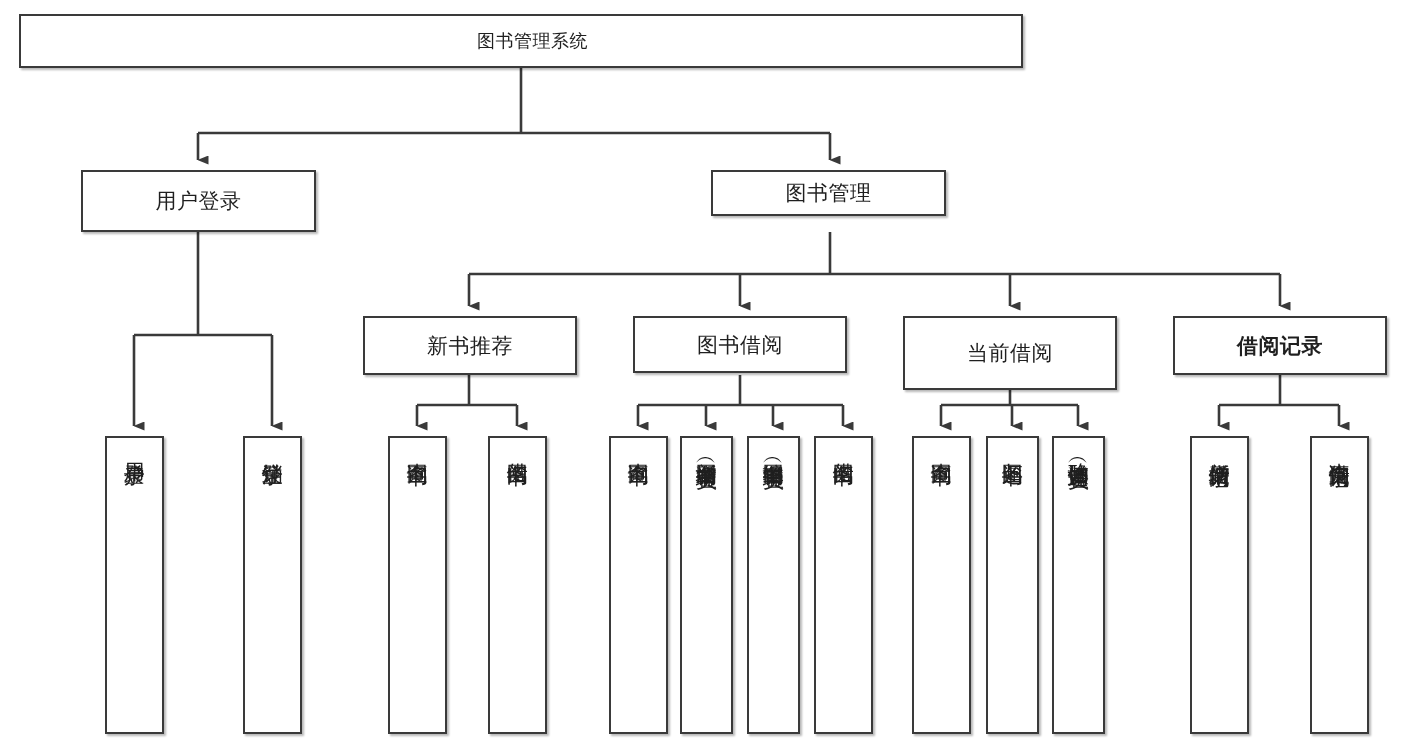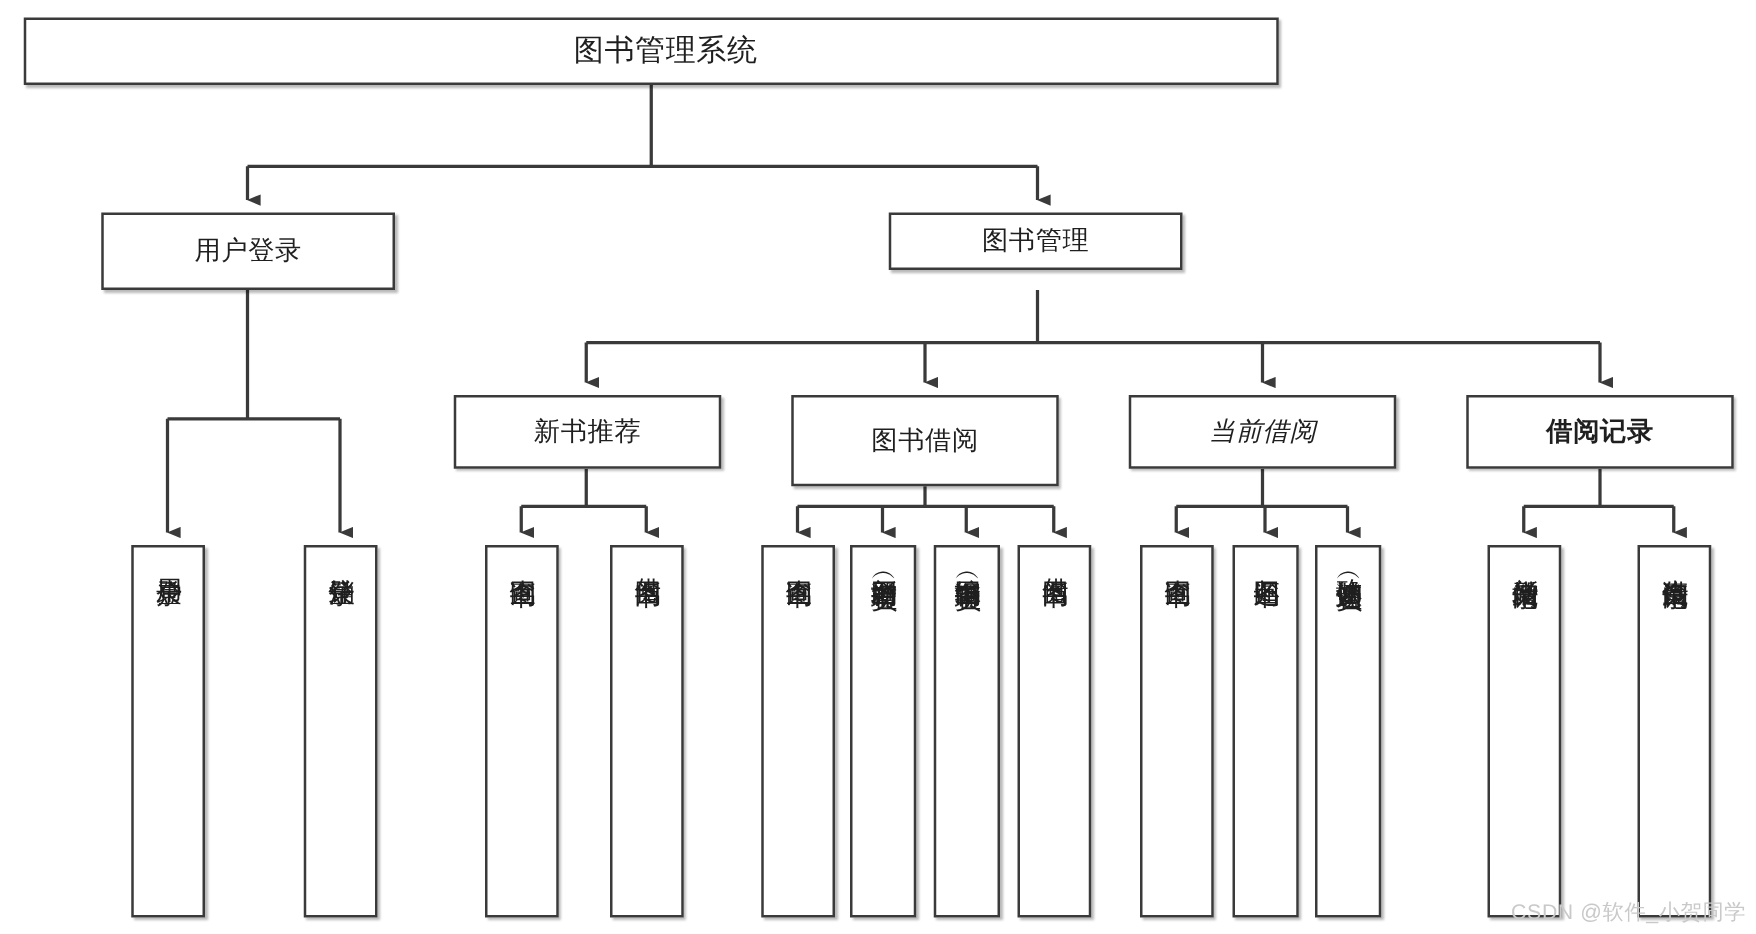--- a/index.html
+++ b/index.html
@@ -37,21 +37,21 @@
     color: #222222;
     z-index: 2;
   }
   .node .lbl {
     font-size: 21px;
     line-height: 1.12;
     letter-spacing: 0.5px;
     white-space: nowrap;
     color: #1f1f1f;
   }
-  .node.root .lbl { font-size: 24px; margin-left: 23px; }
+  .node.root .lbl { font-size: 18px; margin-left: 23px; }
   .node.vertical {
     align-items: flex-start;
     padding-top: 8px;
   }
   .node.vertical .lbl {
     writing-mode: vertical-rl;
     text-orientation: upright;
     font-size: 21px;
     line-height: 1.22;
     letter-spacing: 1px;
@@ -131,24 +131,24 @@
   <div class="node" style="left:81px; top:170px; width:235px; height:62px;">
     <span class="lbl">用户登录</span>
   </div>
   <div class="node" style="left:711px; top:170px; width:235px; height:46px;">
     <span class="lbl">图书管理</span>
   </div>
 
   <div class="node" style="left:363px; top:316px; width:214px; height:59px;">
     <span class="lbl">新书推荐</span>
   </div>
-  <div class="node" style="left:633px; top:316px; width:214px; height:73px;">
+  <div class="node" style="left:633px; top:316px; width:214px; height:57px;">
     <span class="lbl">图书借阅</span>
   </div>
-  <div class="node" style="left:903px; top:316px; width:214px; height:59px;font-style:italic;">
+  <div class="node" style="left:903px; top:316px; width:214px; height:74px;">
     <span class="lbl">当前借阅</span>
   </div>
   <div class="node" style="left:1173px; top:316px; width:214px; height:59px;font-weight:bold;">
     <span class="lbl">借阅记录</span>
   </div>
 
   <div class="node vertical" style="left:105px; top:436px; width:59px; height:298px;">
     <span class="lbl">用户登录</span>
   </div>
   <div class="node vertical" style="left:243px; top:436px; width:59px; height:298px;">
@@ -181,15 +181,14 @@
   <div class="node vertical" style="left:1052px; top:436px; width:53px; height:298px;">
     <span class="lbl">确认归还（管理员）</span>
   </div>
   <div class="node vertical" style="left:1190px; top:436px; width:59px; height:298px;">
     <span class="lbl">新增借阅记录</span>
   </div>
   <div class="node vertical" style="left:1310px; top:436px; width:59px; height:298px;">
     <span class="lbl">查询借阅记录</span>
   </div>
 
-  <div class="watermark">CSDN @软件_小贺同学</div>
 
 </div>
 
 </body></html>

